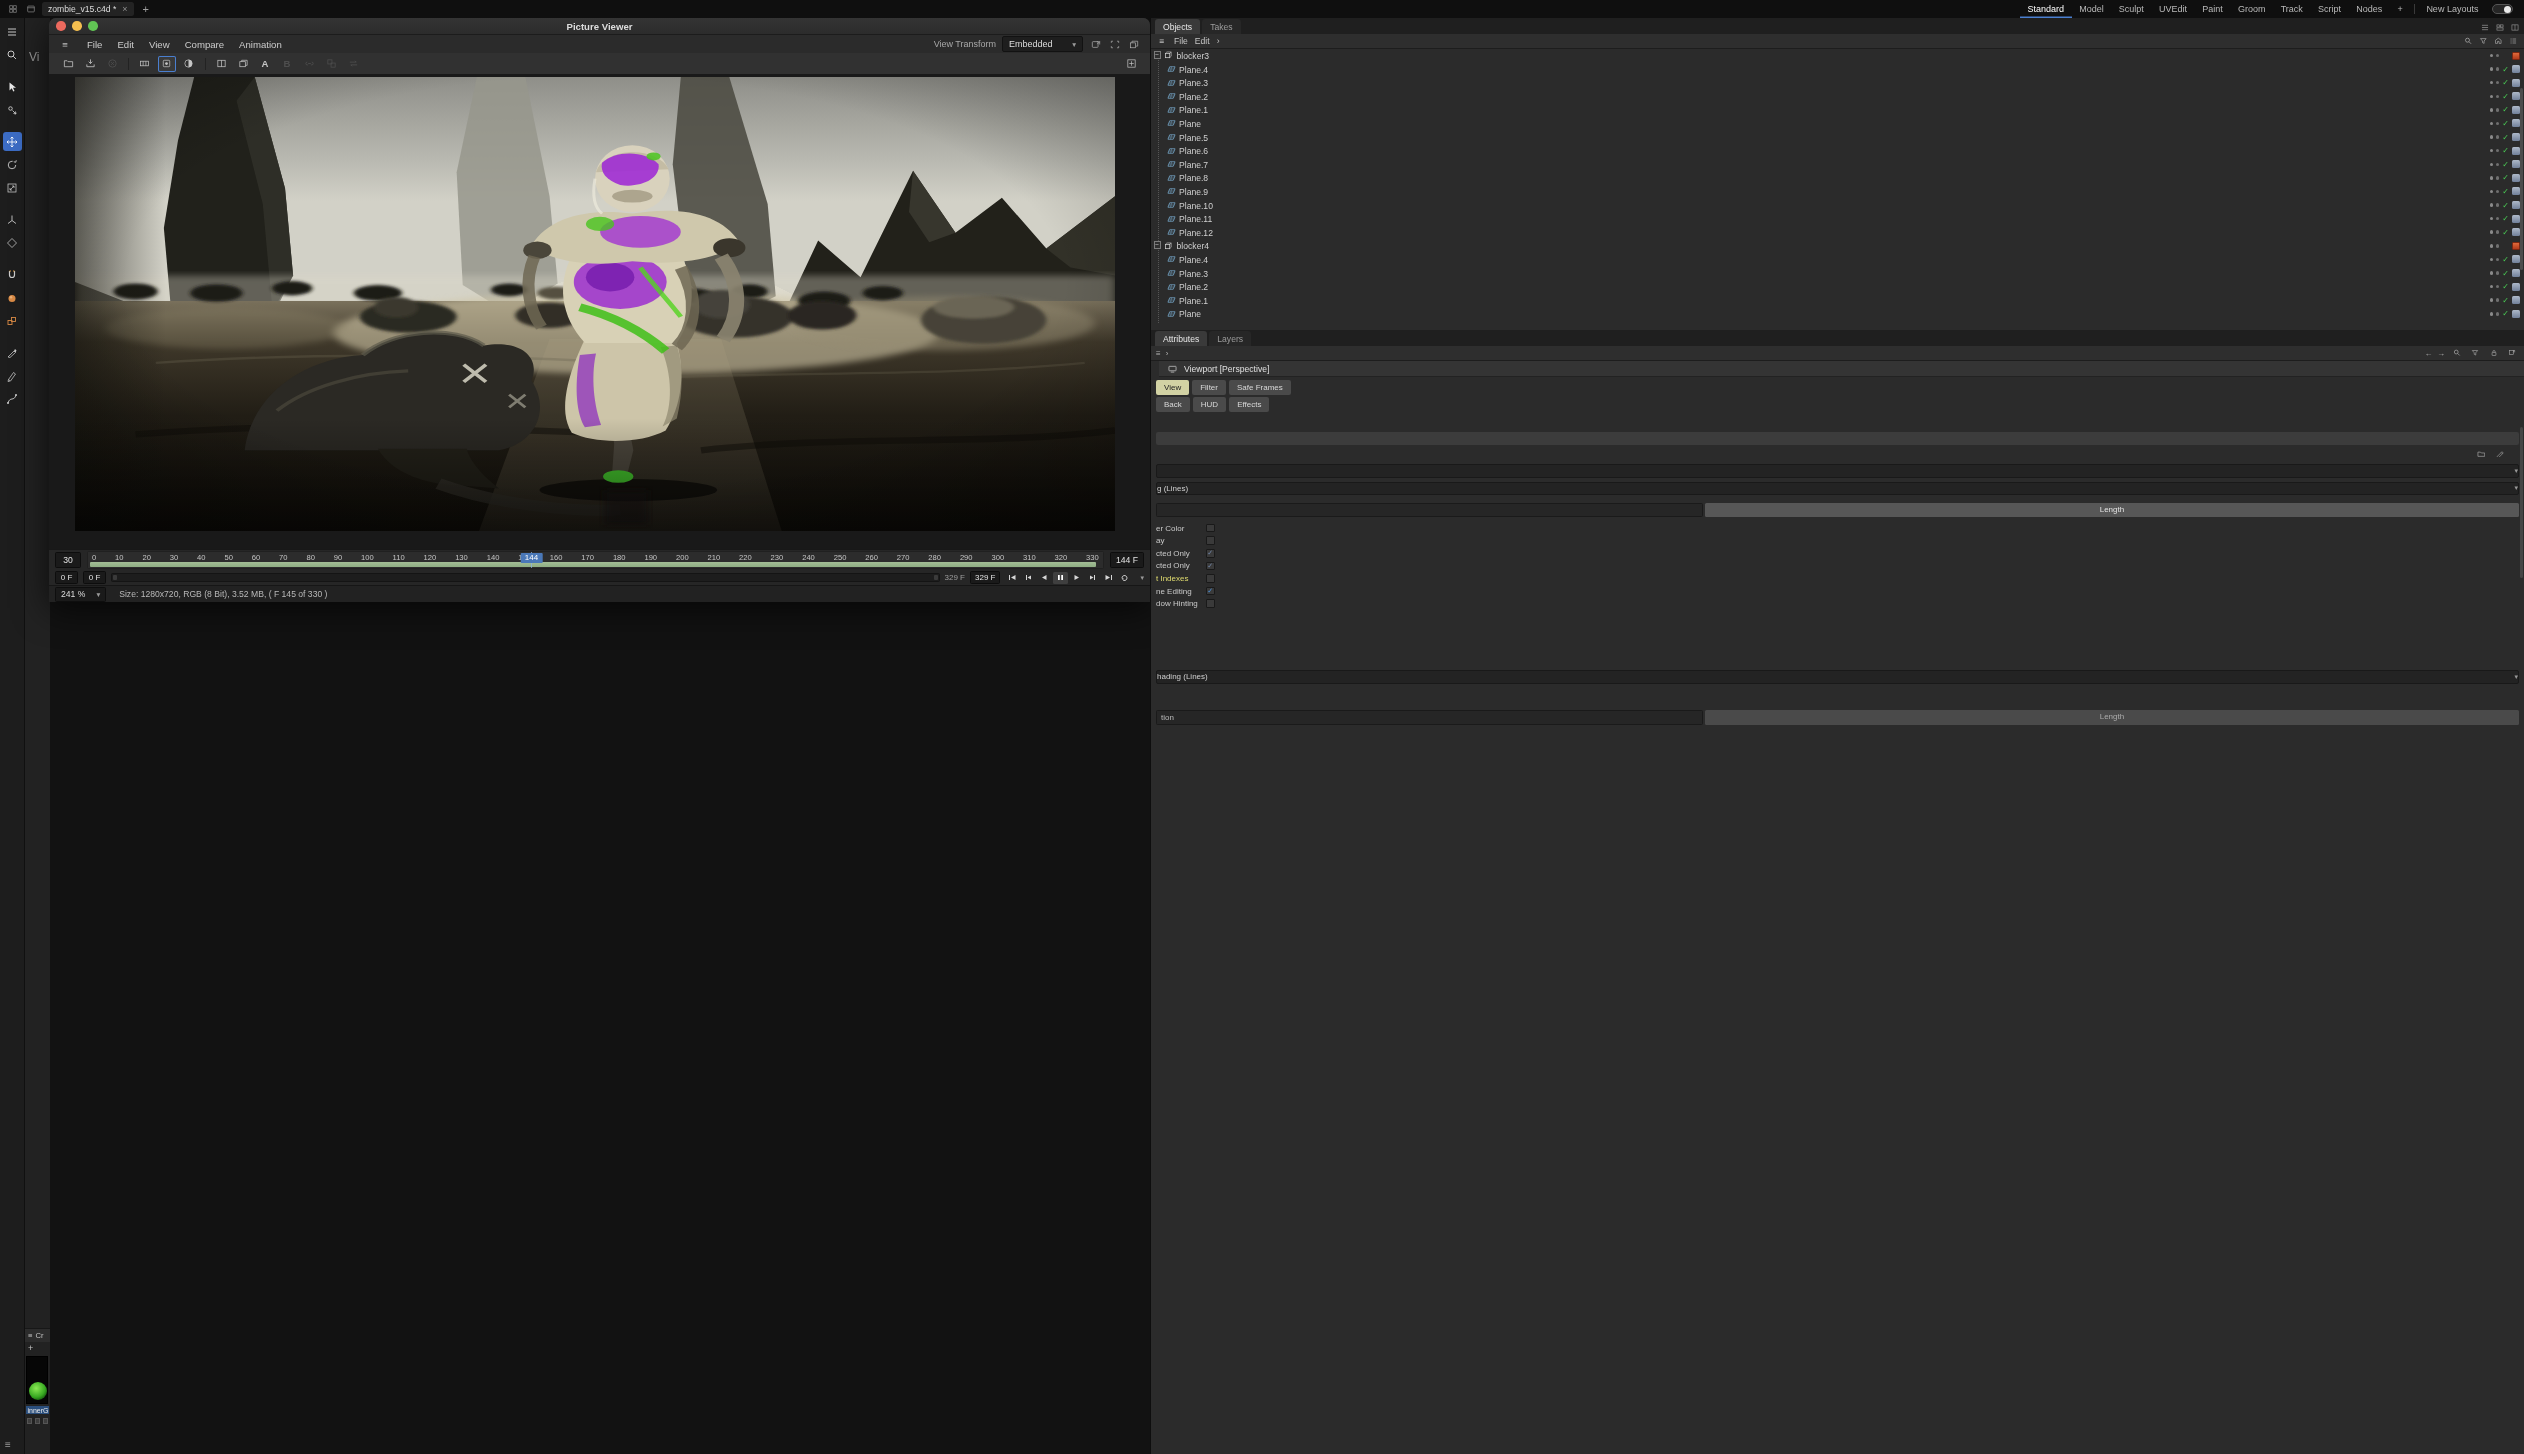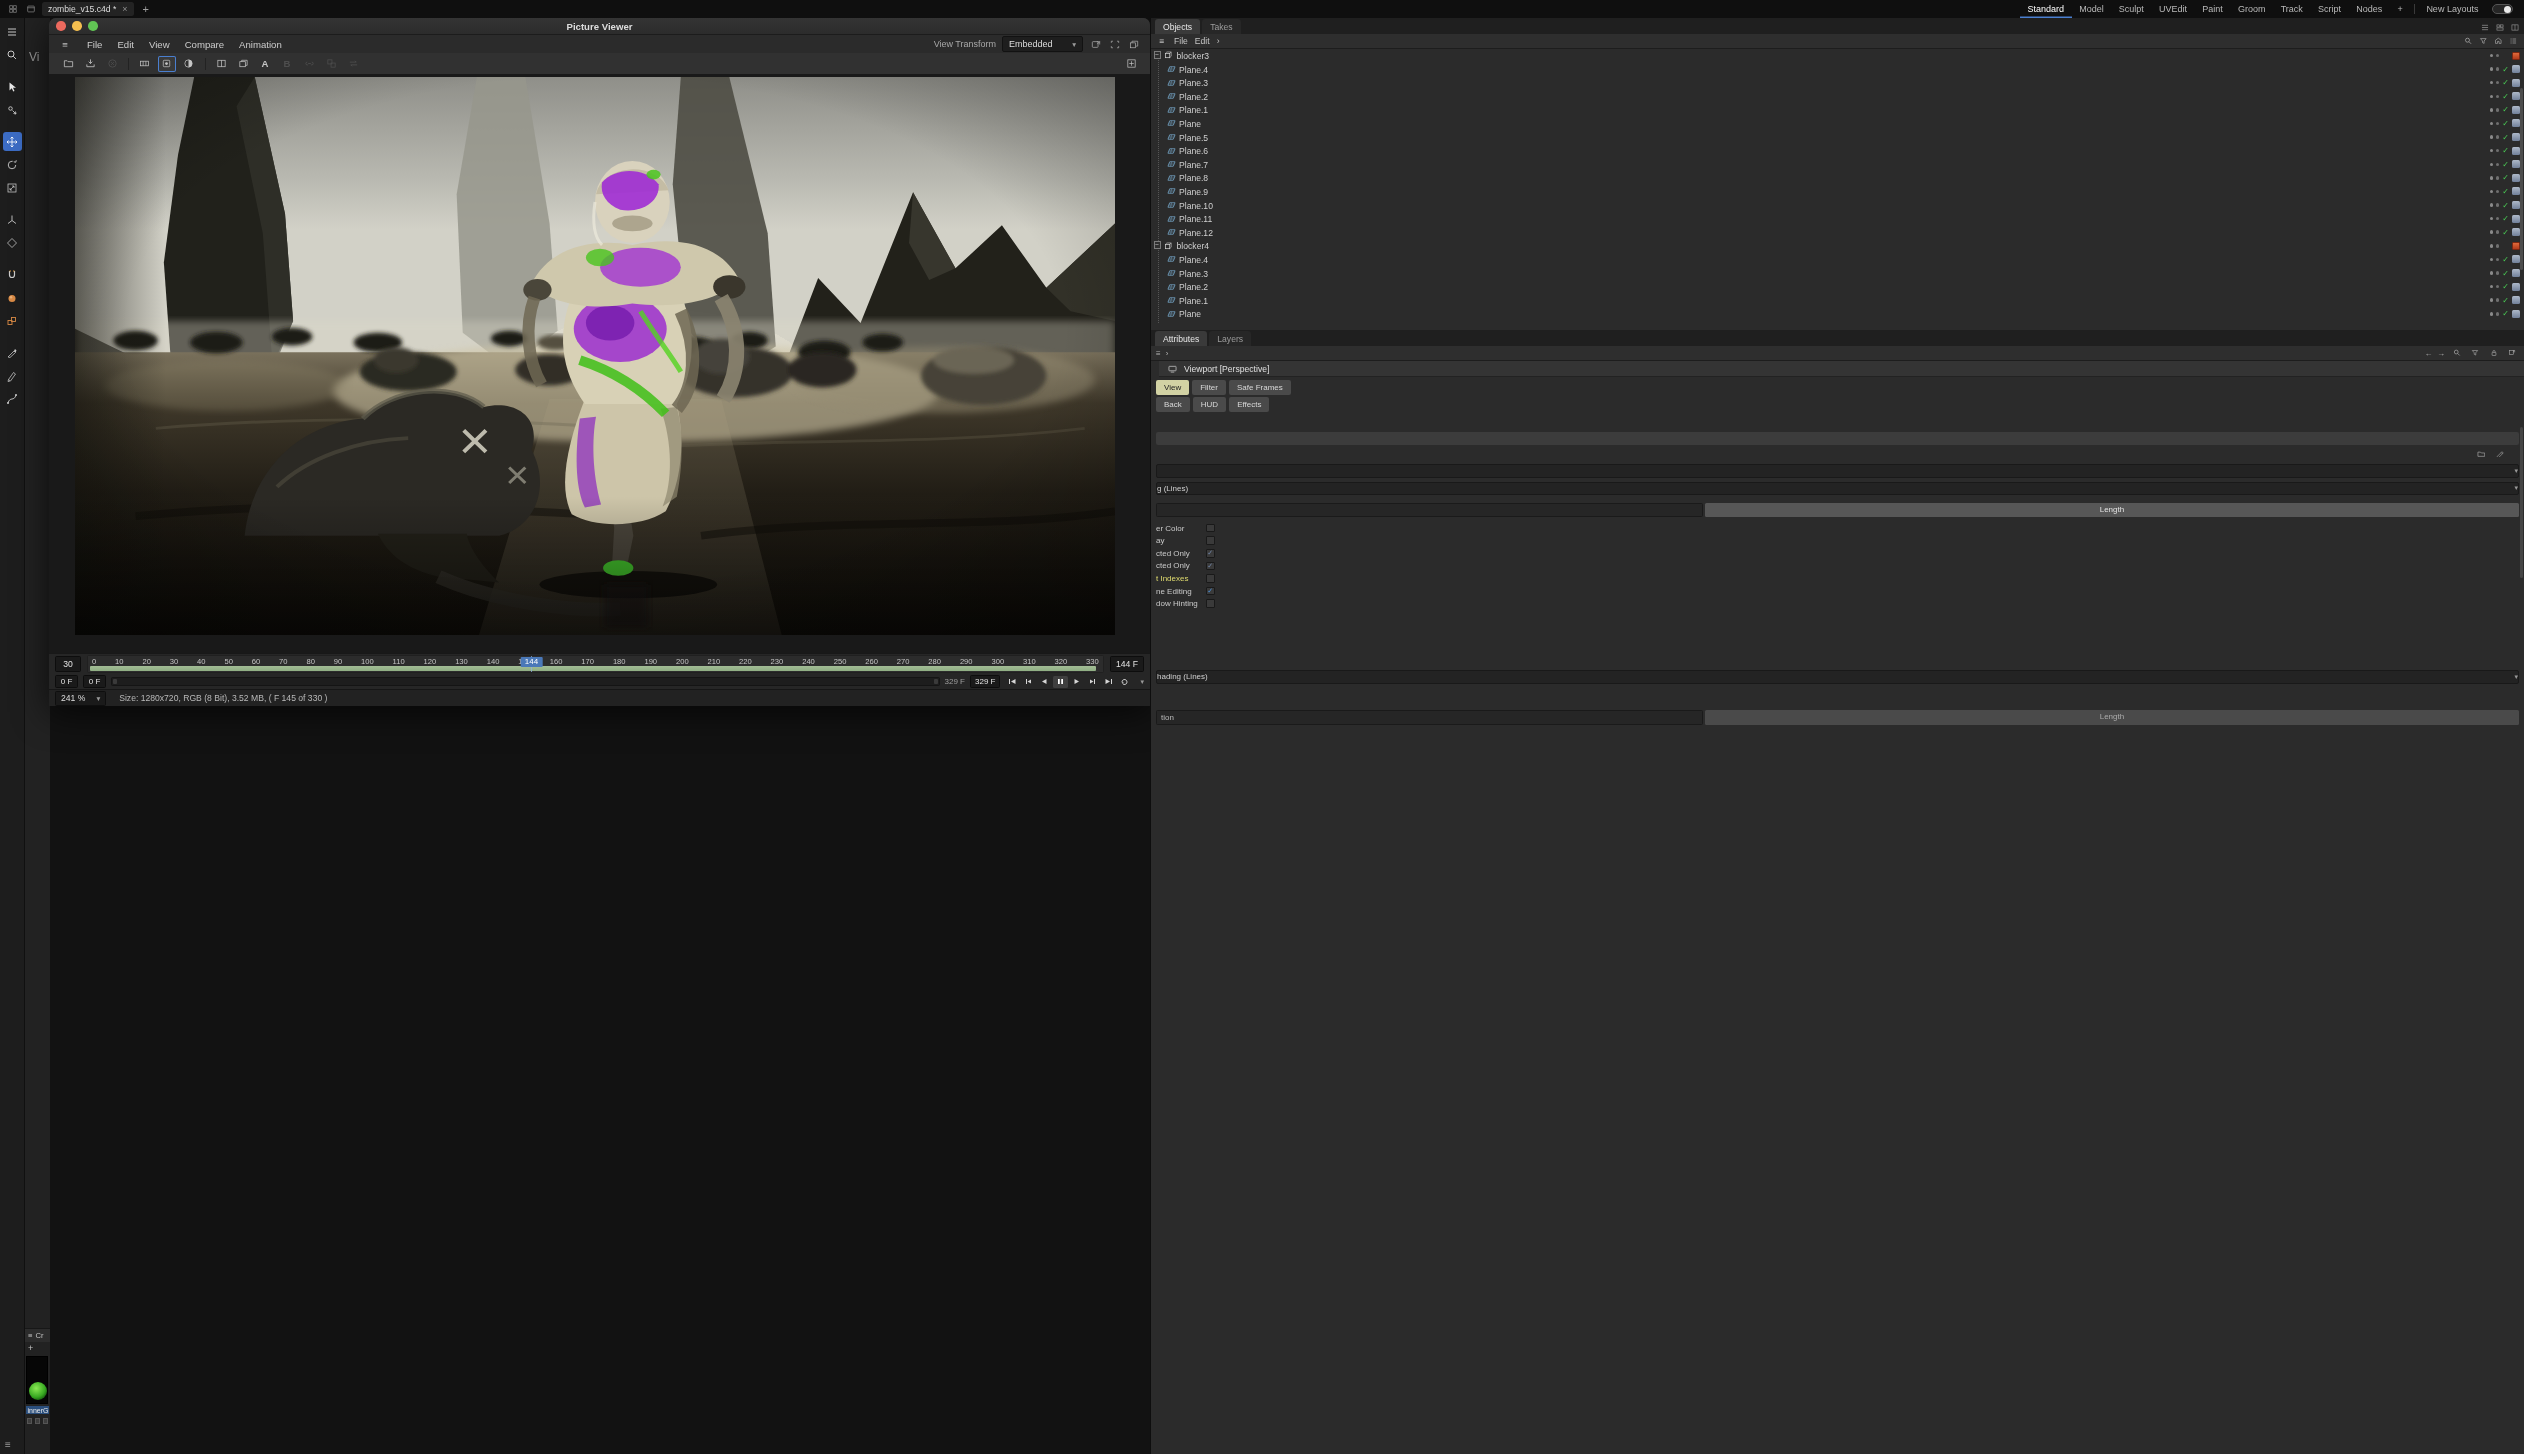--- a/index.html
+++ b/index.html
@@ -32,21 +32,21 @@
 .strip2 .spacer{flex:1;}
 .create-row{display:flex;align-items:center;gap:3px;color:#c2c2c2;font-size:7.6px;padding:2px 3px;background:#2c2c2c;border-top:0.5px solid #171717;}
 .addmat{color:#c2c2c2;font-size:9px;padding:1px 3px;}
 .mat-thumb{width:22px;height:48px;margin:2px 1px 0;background:#060606;border:0.5px solid #000;position:relative;overflow:hidden;}
 .mat-ball{position:absolute;left:1.5px;bottom:3px;width:18px;height:18px;border-radius:50%;background:radial-gradient(circle at 40% 35%, #8bea54, #37a821 55%, #0d4409 85%, #062503);}
 .mat-name{font-size:7px;color:#e8e8e8;background:#2b4f7d;margin:2px 1px 0;padding:0.5px 1.5px;white-space:nowrap;overflow:hidden;}
 .strip2 .view-icons{display:flex;gap:2.5px;padding:4px 2px 30px;}
 .view-icons span{width:6px;height:6px;background:#3d3d3d;border:0.5px solid #555;}
 
 
-.pv-window{position:absolute;left:49px;top:18px;width:1101px;height:688px;background:#242424;border-radius:7px 7px 0 0;box-shadow:0 6px 35px rgba(0,0,0,.7);display:flex;flex-direction:column;overflow:hidden;z-index:45;}
+.pv-window{position:absolute;left:49px;top:18px;width:1101px;height:584px;background:#242424;border-radius:7px 7px 0 0;box-shadow:0 6px 35px rgba(0,0,0,.7);display:flex;flex-direction:column;overflow:hidden;z-index:45;}
 .titlebar{height:17px;background:linear-gradient(#343434,#2c2c2c);border-bottom:0.5px solid #1c1c1c;display:flex;align-items:center;position:relative;padding:0 7px;flex:none;}
 .lights{display:flex;gap:6.6px;}
 .light{width:9.6px;height:9.6px;border-radius:50%;}
 .light.red{background:#ec6a5e;} .light.yellow{background:#f5bf4f;} .light.green{background:#61c454;}
 .pv-title{position:absolute;left:0;right:0;text-align:center;color:#dddddd;font-size:9.6px;font-weight:bold;pointer-events:none;}
 .menubar{height:18px;background:#2b2b2b;display:flex;align-items:center;gap:15px;padding:0 9px;font-size:9.6px;color:#cccccc;flex:none;}
 .menubar .mitem{white-space:nowrap;}
 .vt-group{margin-left:auto;display:flex;align-items:center;gap:6px;}
 .vt-label{color:#a8a8a8;font-size:9px;}
 .vt-dd{display:flex;align-items:center;gap:13px;background:#1e1e1e;border:0.5px solid #121212;border-radius:2px;padding:2px 6px;font-size:9px;color:#dddddd;min-width:81px;justify-content:space-between;}

